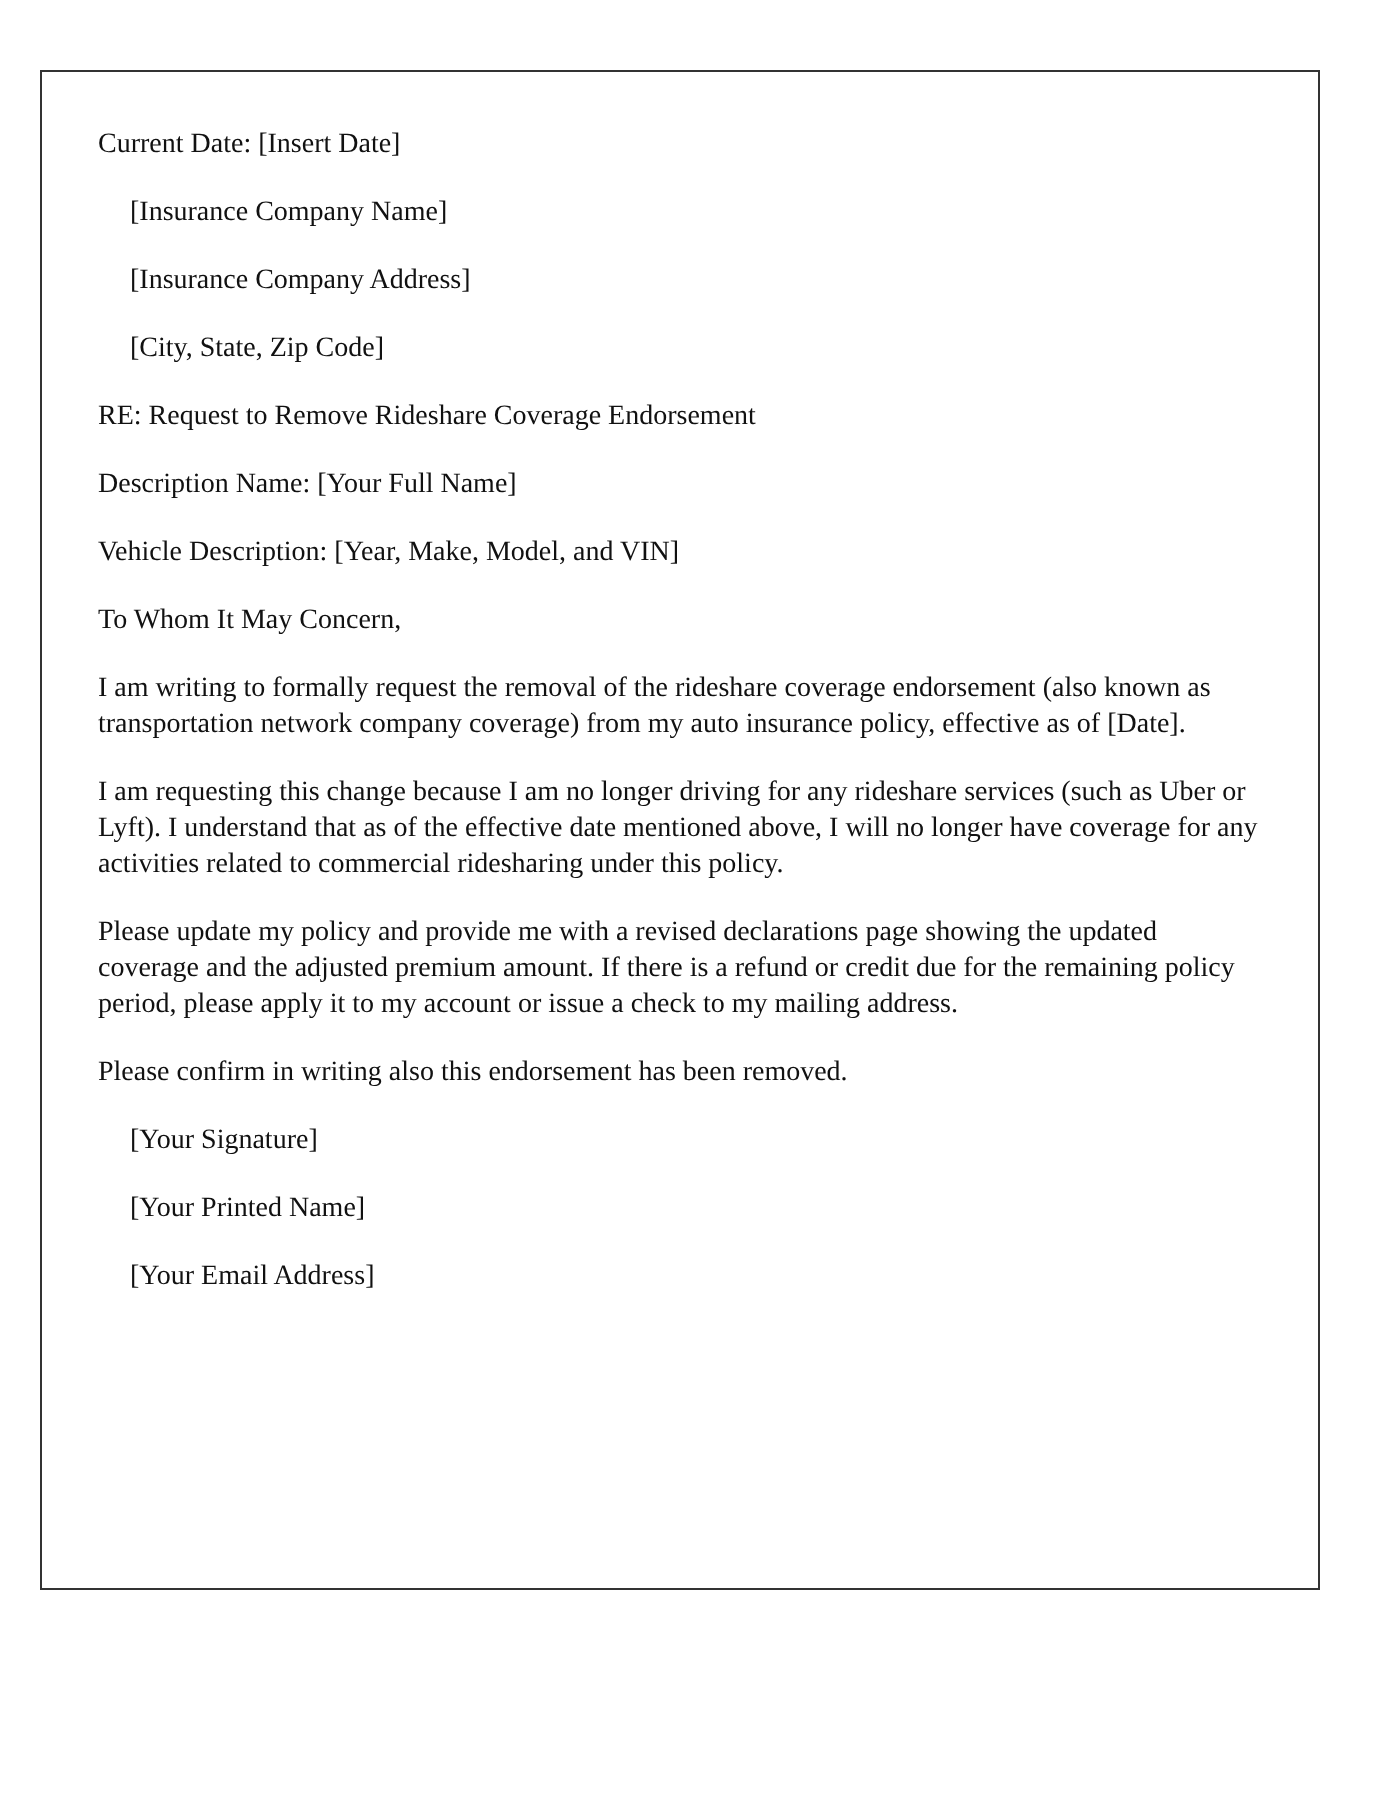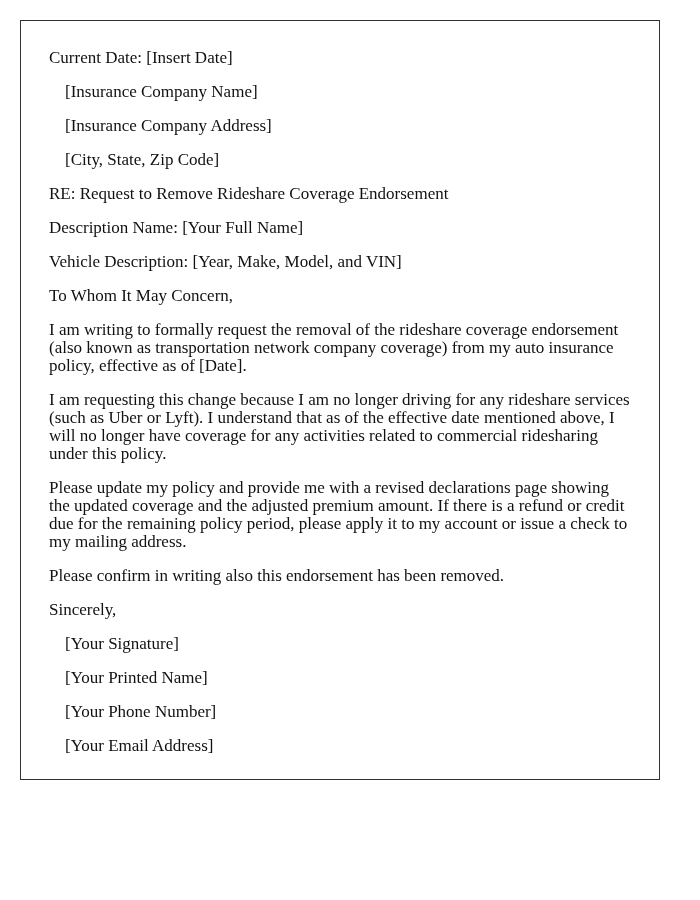--- a/index.html
+++ b/index.html
@@ -1,25 +1,25 @@
 <!DOCTYPE html>
 <html><head>
 <meta charset="utf-8">
 <style>
   html, body { margin: 0; padding: 0; background: #ffffff; }
   body { width: 700px; height: 900px; position: relative; }
   .letter {
     position: absolute;
-    left: 20px; top: 20px;
+    left: 20px; top: 35px;
     width: 640px; height: 760px;
     border: 1px solid #333333;
     box-sizing: border-box;
     padding: 28px 28px 0 28px;
     font-family: "Liberation Serif", "DejaVu Serif", serif;
-    font-size: 17px;
+    font-size: 14px;
     line-height: 18px;
     color: #111111;
   }
   .letter p { margin: 0 0 16px 0; }
   .letter p.line { margin: 16px; }
   .block { margin: 0 0 16px 0; }
   .bold { font-weight: normal; }
 </style>
 </head>
 <body>
@@ -38,21 +38,19 @@
   <p>Description Name: [Your Full Name]</p>
   <p>Vehicle Description: [Year, Make, Model, and VIN]</p>
 
   <p>To Whom It May Concern,</p>
 
   <p>I am writing to formally request the removal of the rideshare coverage endorsement (also known as transportation network company coverage) from my auto insurance policy, effective as of [Date].</p>
   <p>I am requesting this change because I am no longer driving for any rideshare services (such as Uber or Lyft). I understand that as of the effective date mentioned above, I will no longer have coverage for any activities related to commercial ridesharing under this policy.</p>
   <p>Please update my policy and provide me with a revised declarations page showing the updated coverage and the adjusted premium amount. If there is a refund or credit due for the remaining policy period, please apply it to my account or issue a check to my mailing address.</p>
   <p>Please confirm in writing also this endorsement has been removed.</p>
 
-  <p>Sincerely,</p>
 
   <div class="block">
     <p class="line">[Your Signature]</p>
     <p class="line">[Your Printed Name]</p>
-    <p class="line">[Your Phone Number]</p>
     <p class="line">[Your Email Address]</p>
   </div>
 </div>
 
 </body></html>

